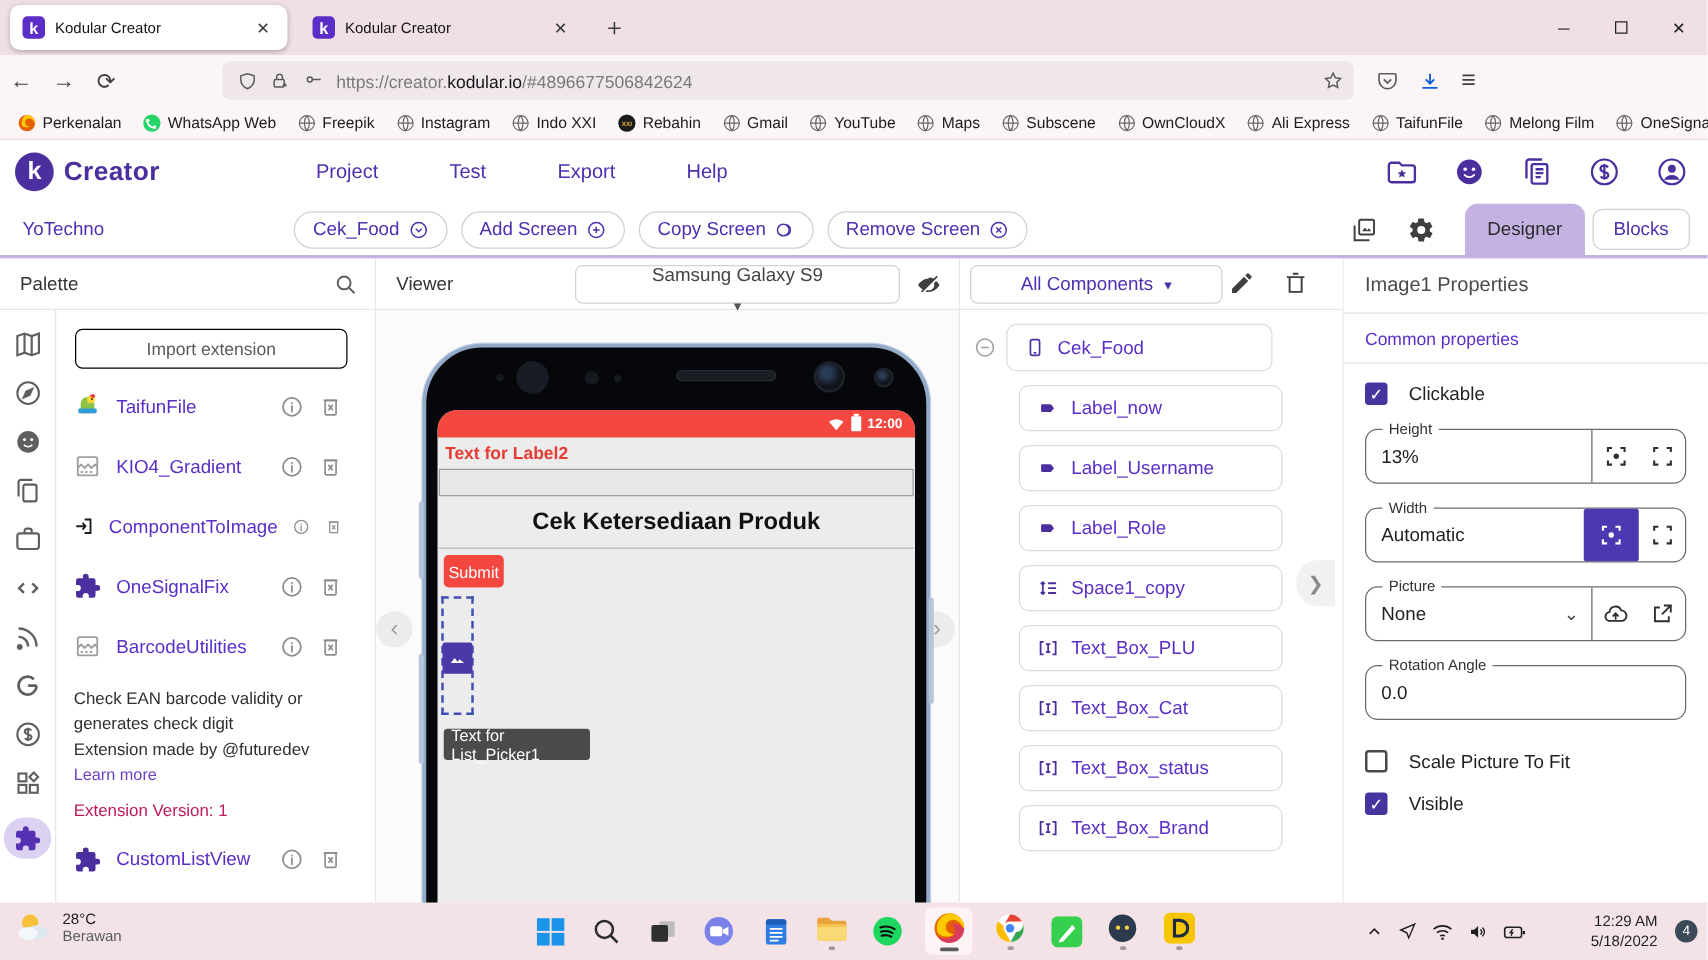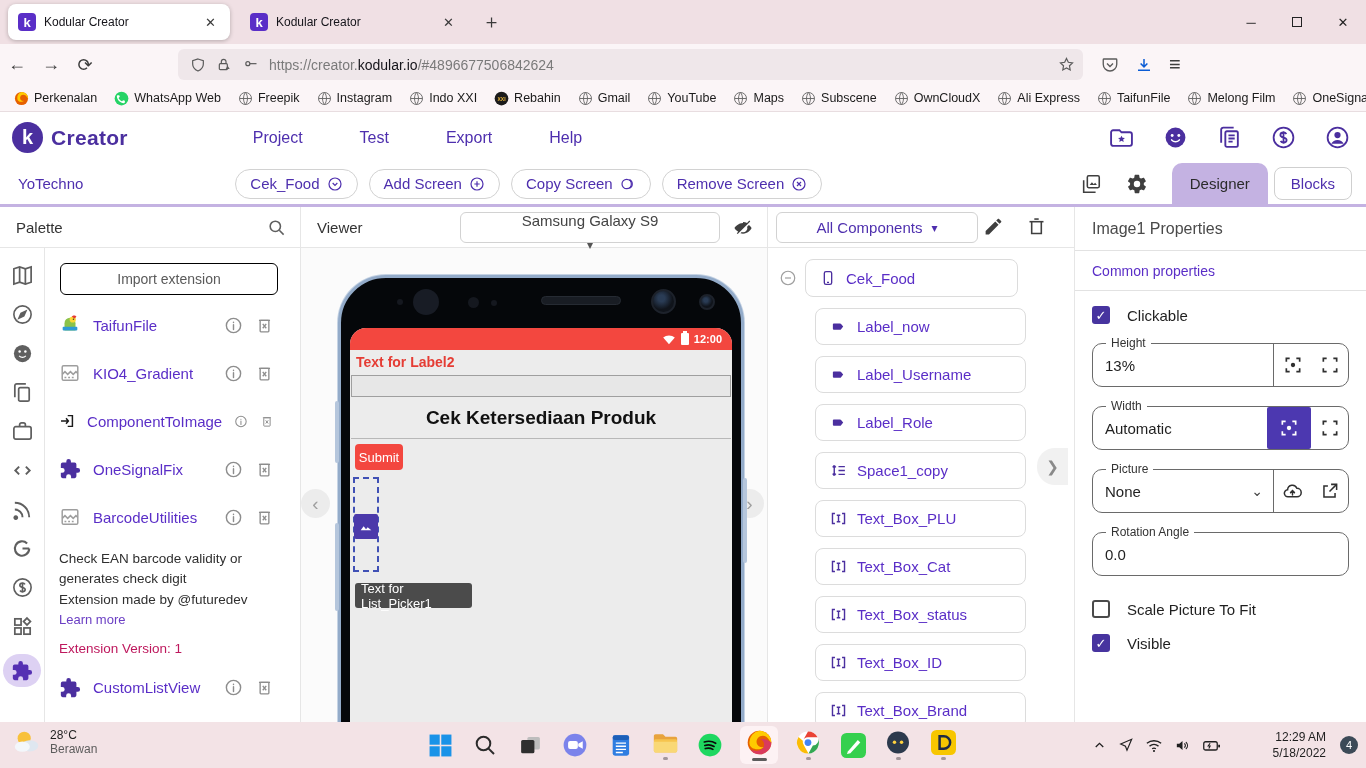--- a/index.html
+++ b/index.html
@@ -697,27 +697,20 @@
               <path d="M12 7.5v9M9.5 7.5h5M9.5 16.5h5"></path>
             </svg>
           <span>Text_Box_Cat</span>
         </div>
         <div class="tbox">
           <svg width="17" height="17" viewBox="0 0 24 24" fill="none" stroke="#4b2f9f" stroke-width="2">
               <path d="M7 5H3.5v14H7M17 5h3.5v14H17"></path>
               <path d="M12 7.5v9M9.5 7.5h5M9.5 16.5h5"></path>
             </svg>
           <span>Text_Box_status</span>
-        </div>
-        <div class="tbox">
-          <svg width="17" height="17" viewBox="0 0 24 24" fill="none" stroke="#4b2f9f" stroke-width="2">
-              <path d="M7 5H3.5v14H7M17 5h3.5v14H17"></path>
-              <path d="M12 7.5v9M9.5 7.5h5M9.5 16.5h5"></path>
-            </svg>
-          <span>Text_Box_ID</span>
         </div>
         <div class="tbox">
           <svg width="17" height="17" viewBox="0 0 24 24" fill="none" stroke="#4b2f9f" stroke-width="2">
               <path d="M7 5H3.5v14H7M17 5h3.5v14H17"></path>
               <path d="M12 7.5v9M9.5 7.5h5M9.5 16.5h5"></path>
             </svg>
           <span>Text_Box_Brand</span>
         </div>
       </div>
     </div>

